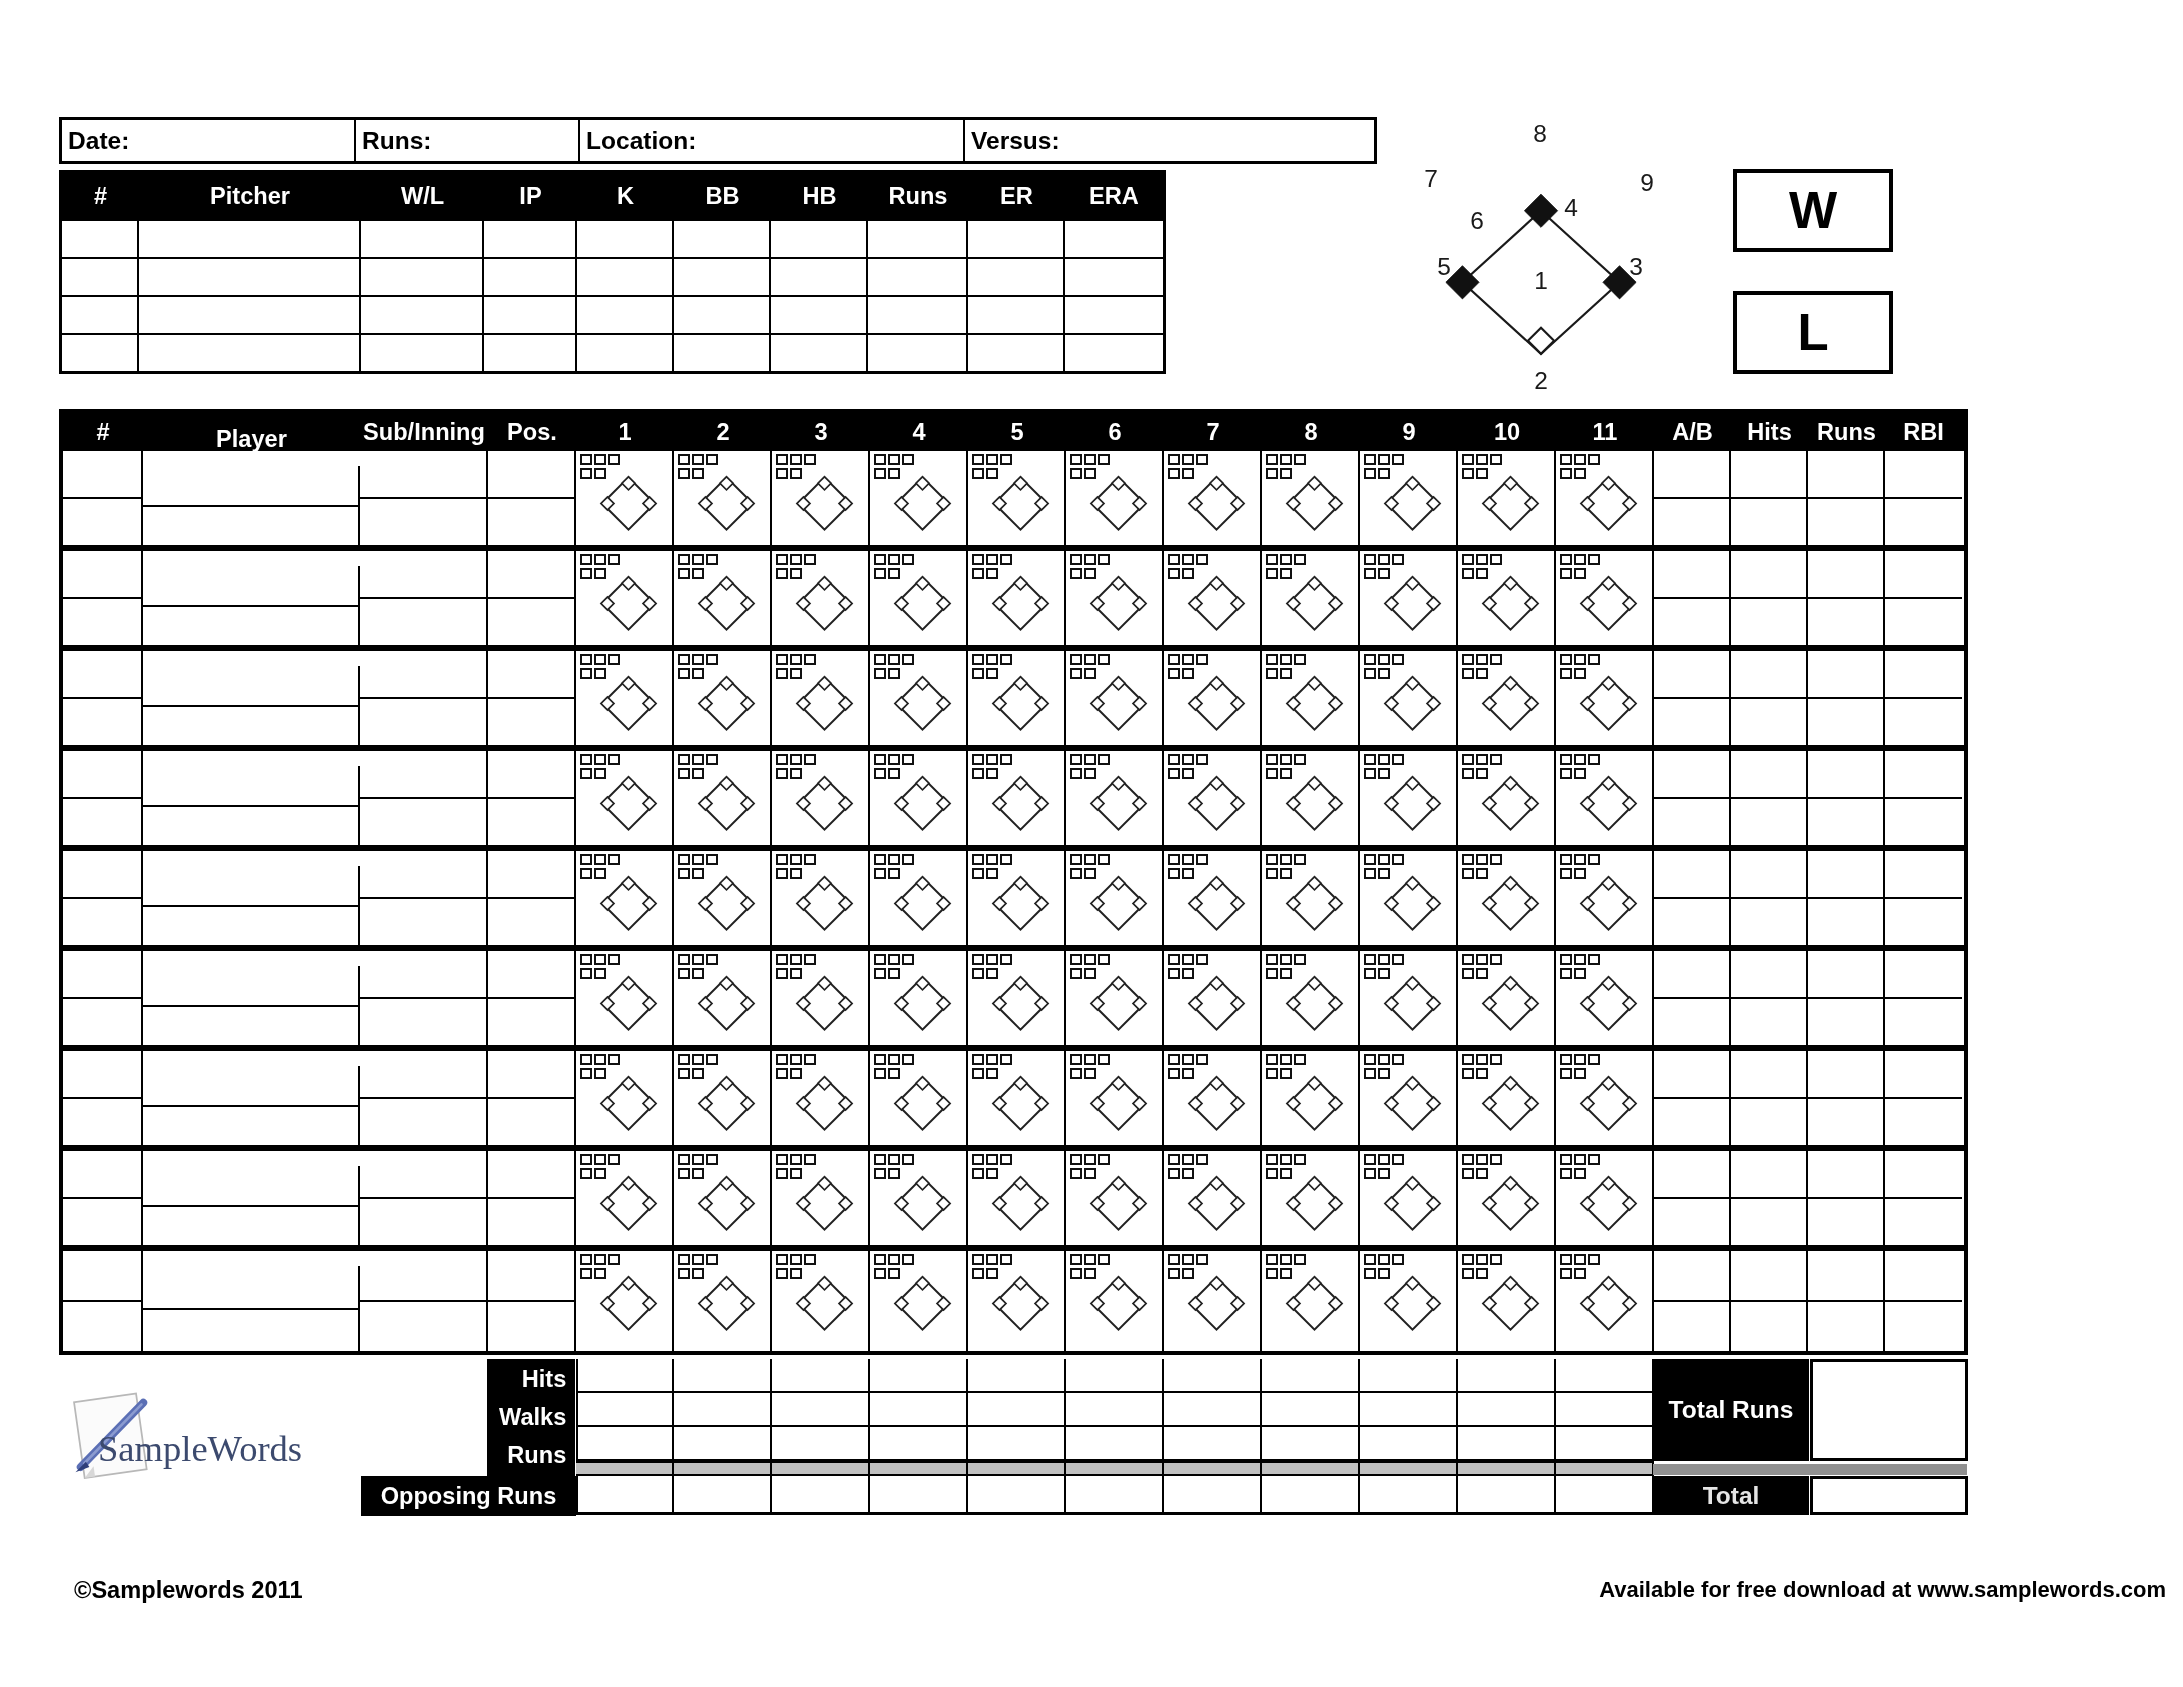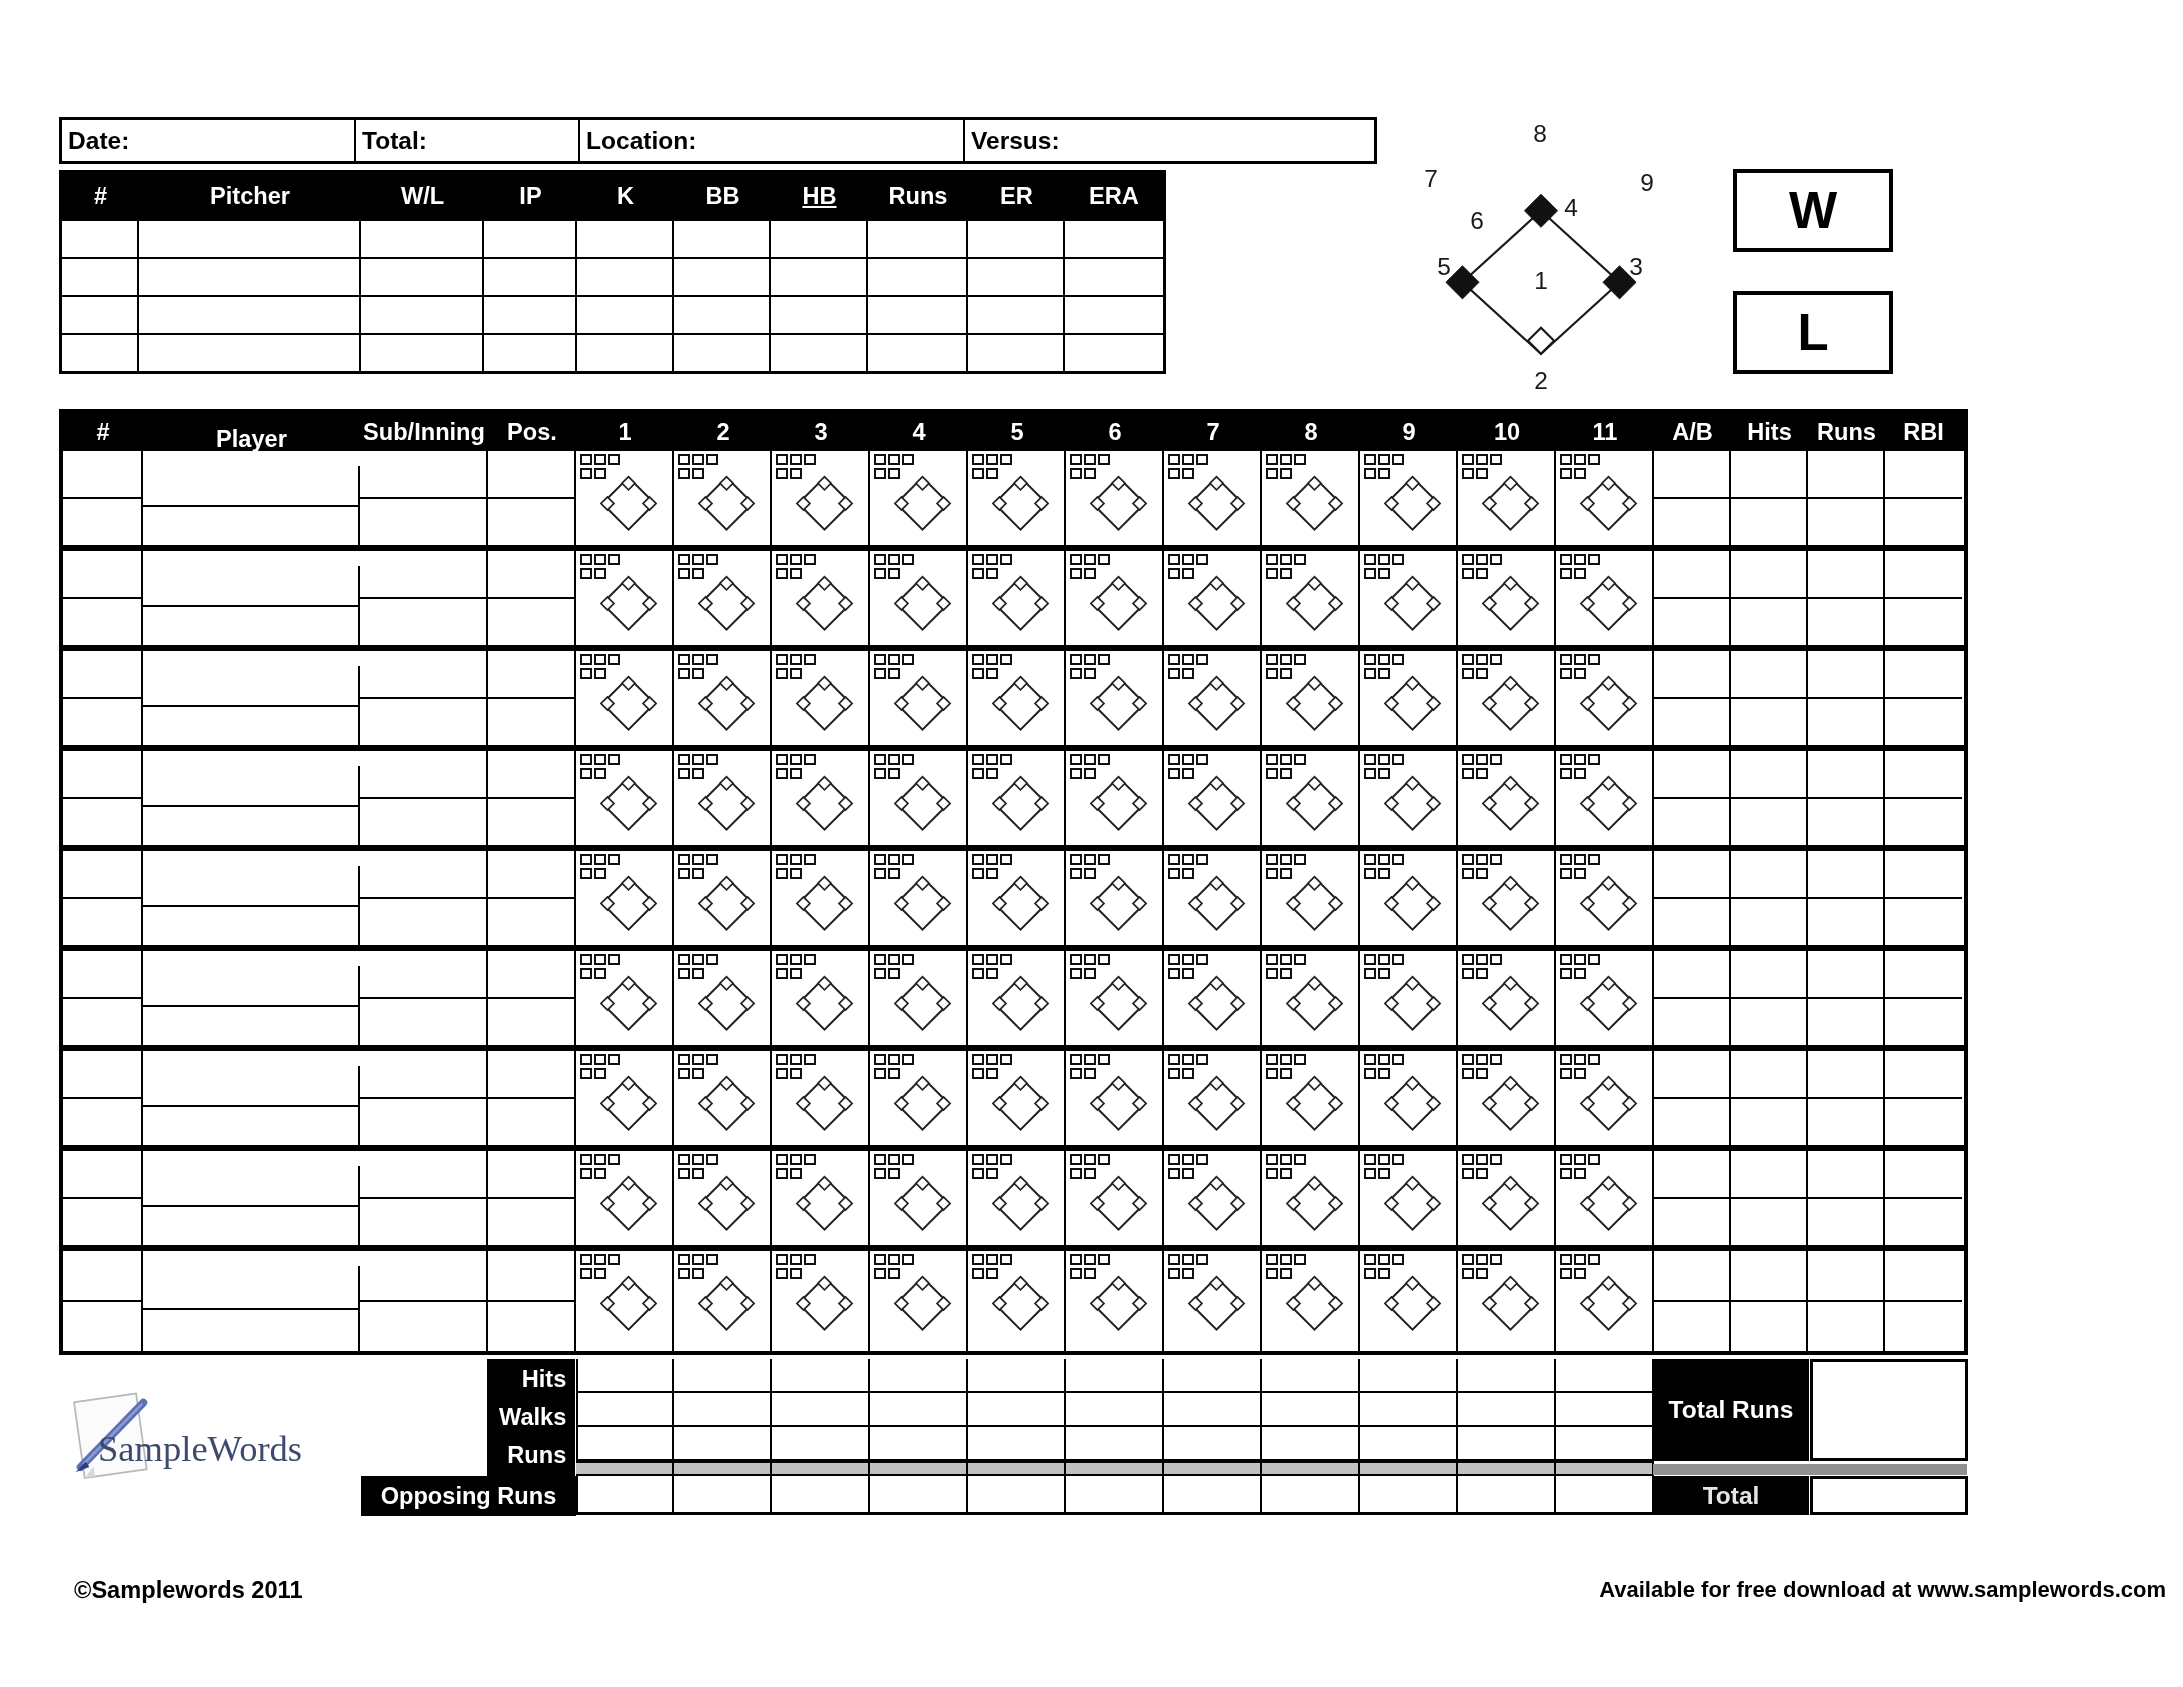--- a/index.html
+++ b/index.html
@@ -26,21 +26,21 @@
   .pitcher-table {
     position:absolute; left:59px; top:170px; width:1107px;
     border:3.5px solid #000; background:#fff;
   }
   .pt-header { display:flex; background:#000; color:#fff; height:46px; }
   .pt-hcell { display:flex; align-items:center; justify-content:center; font-weight:bold; font-size:23.6px; }
   .pt-row { display:flex; height:38px; border-top:2.6px solid #000; }
   .pt-cell { border-right:2.6px solid #000; background:#fff; }
   .pt-cell:last-child { border-right:none; }
   .ptc0{width:77px;} .ptc1{width:222px;} .ptc2{width:123px;} .ptc3{width:93px;}
-  .ptc4{width:97px;} .ptc5{width:97px;} .ptc6{width:97px;text-decoration:underline;} .ptc7{width:100px;}
+  .ptc4{width:97px;} .ptc5{width:97px;} .ptc6{width:97px;} .ptc7{width:100px;}
   .ptc8{width:97px;} .ptc9{flex:1;}
 
   
   .field-diagram { position:absolute; left:1397px; top:112px; width:288px; height:297px; }
   .fd-svg { position:absolute; left:0; top:0; }
   .fd-num { position:absolute; transform:translate(-50%,-50%); font-size:24.5px; color:#1a1a1a; }
   .fdp1{left:144px; top:169px;} .fdp2{left:144px; top:269px;} .fdp3{left:239px; top:155px;}
   .fdp4{left:174px; top:96px;} .fdp5{left:47px; top:155px;}  .fdp6{left:80px; top:109px;}
   .fdp7{left:34px; top:67px;}   .fdp8{left:143px; top:22px;}  .fdp9{left:250px; top:71px;}
 
@@ -116,21 +116,21 @@
 </head>
 <body>
 
 <div class="page">
 
   <div class="fields-row">
     <div class="field-cell fc-date">
       <span class="field-label">Date:</span>
     </div>
     <div class="field-cell fc-time">
-      <span class="field-label">Total:</span>
+      <span class="field-label">Runs:</span>
     </div>
     <div class="field-cell fc-loc">
       <span class="field-label">Location:</span>
     </div>
     <div class="field-cell fc-vs">
       <span class="field-label">Versus:</span>
     </div>
   </div>
 
   <div class="pitcher-table">

